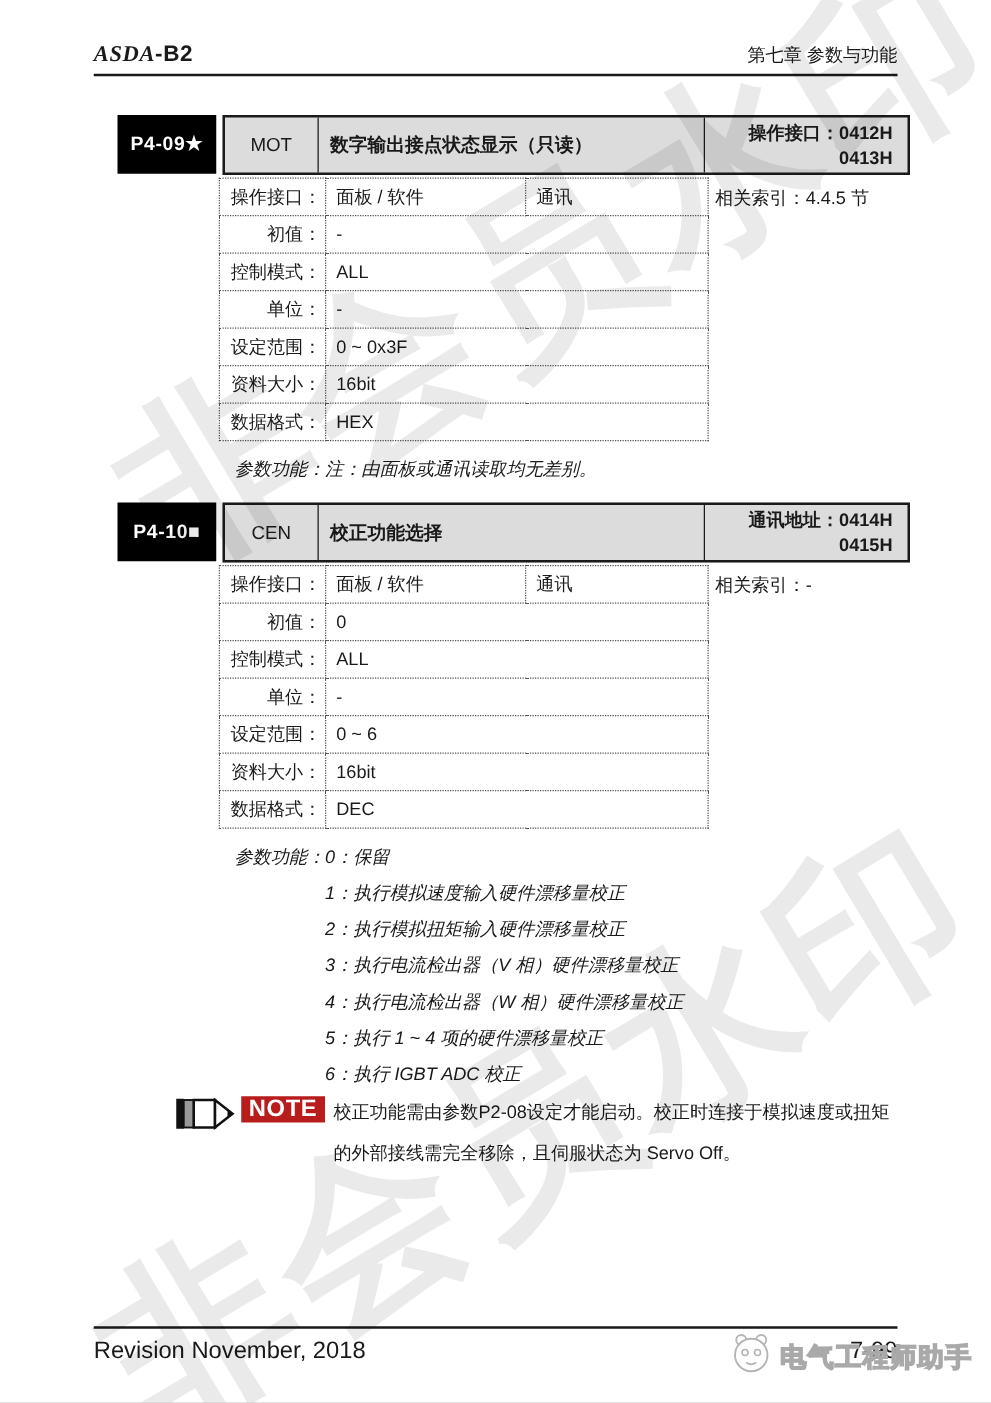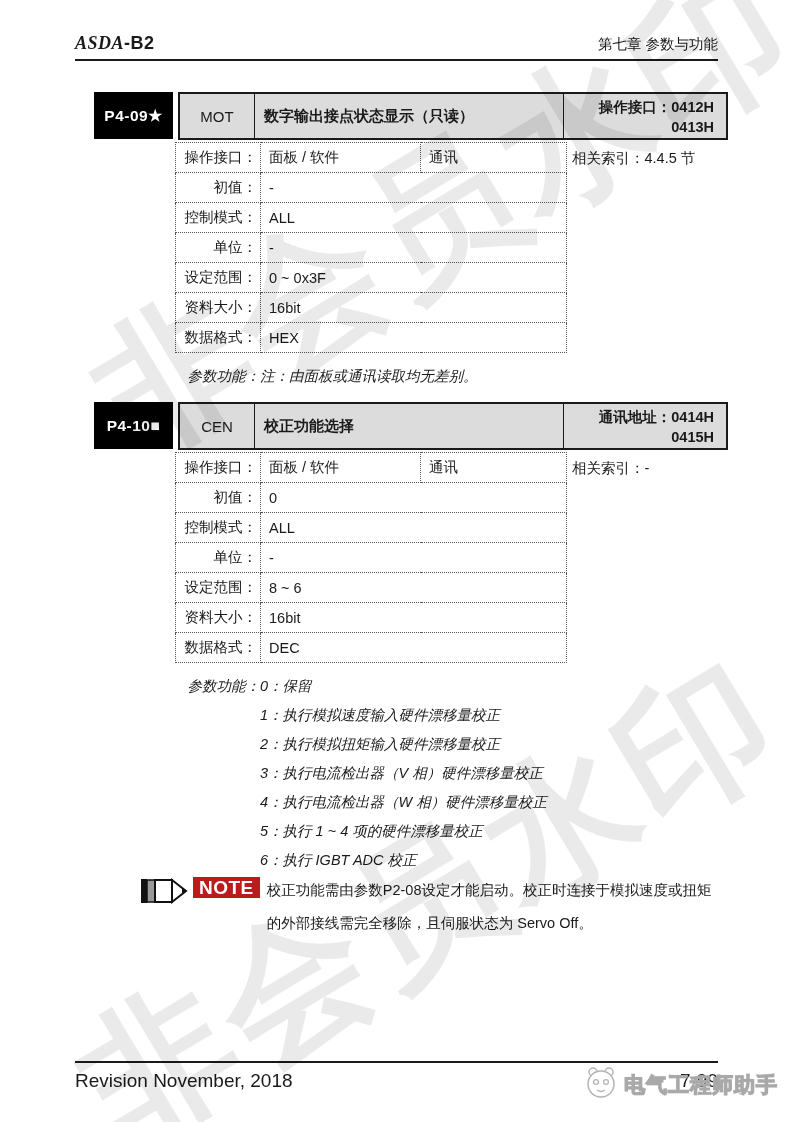--- a/index.html
+++ b/index.html
@@ -193,21 +193,21 @@
       <tr>
         <td class="lbl">控制模式：</td>
         <td colspan="2">ALL</td>
       </tr>
       <tr>
         <td class="lbl">单位：</td>
         <td colspan="2">-</td>
       </tr>
       <tr>
         <td class="lbl">设定范围：</td>
-        <td colspan="2">8 ~ 6</td>
+        <td colspan="2">0 ~ 6</td>
       </tr>
       <tr>
         <td class="lbl">资料大小：</td>
         <td colspan="2">16bit</td>
       </tr>
       <tr>
         <td class="lbl">数据格式：</td>
         <td colspan="2">DEC</td>
       </tr>
     </tbody>

